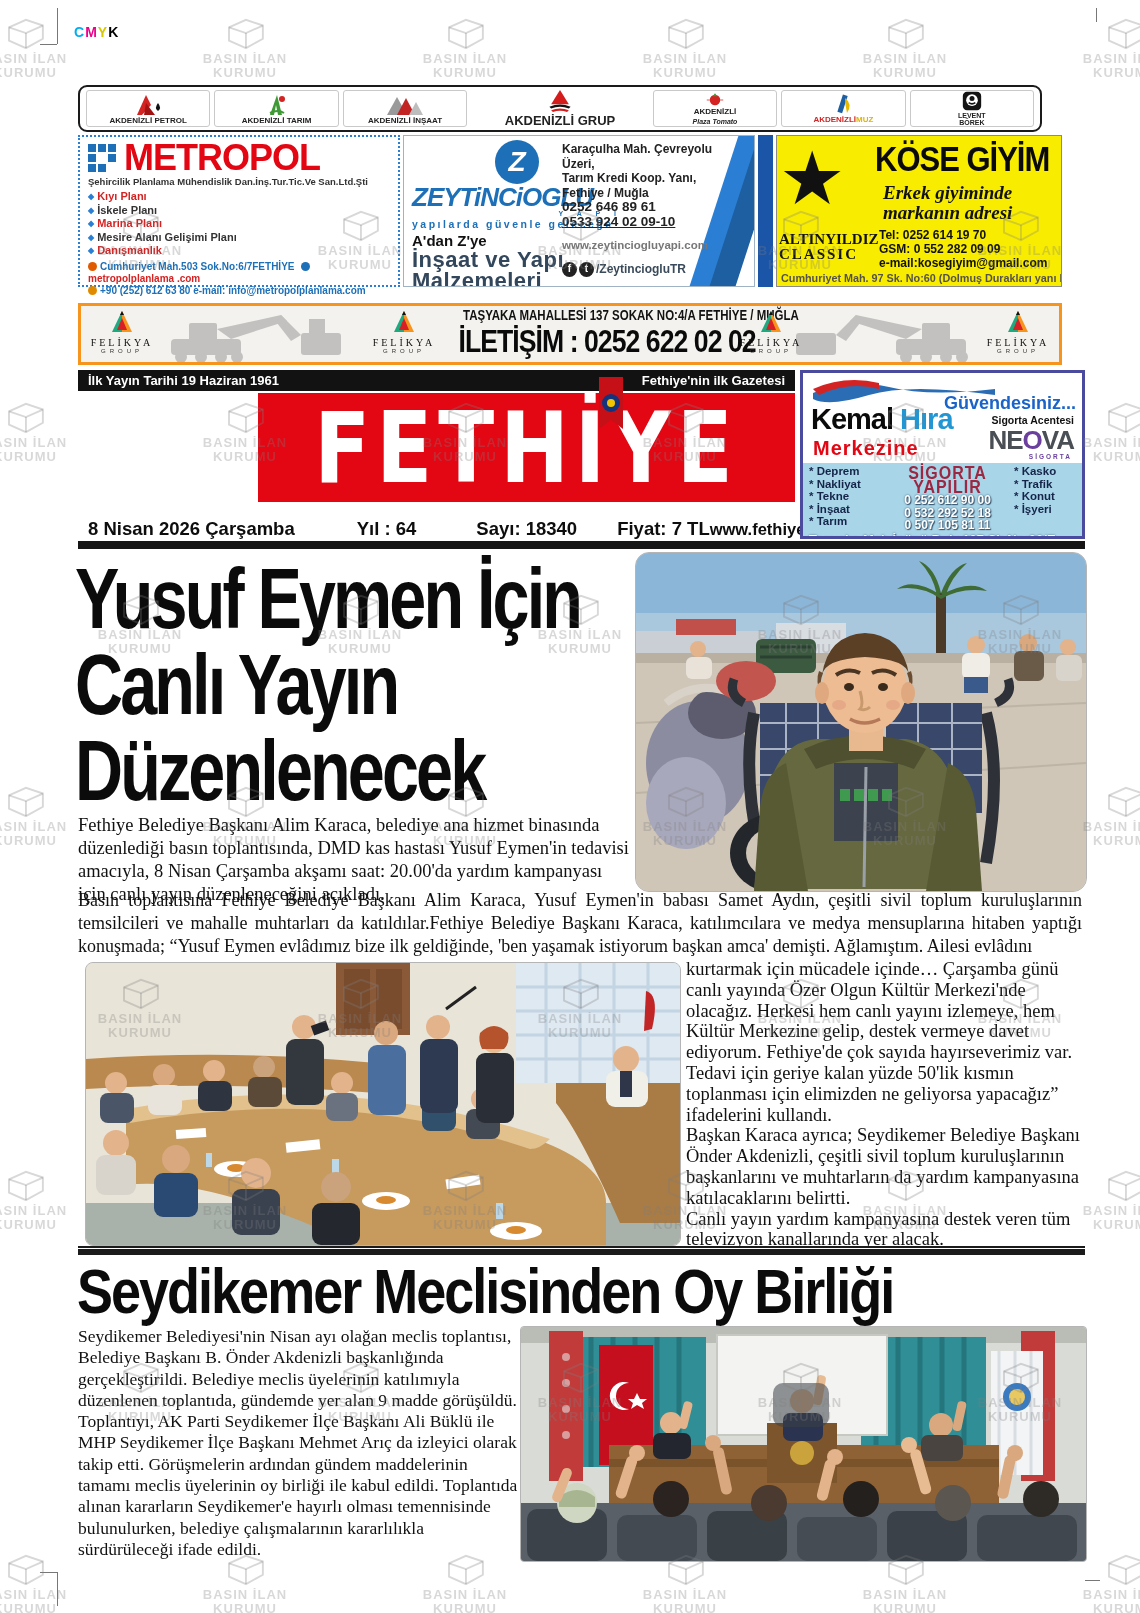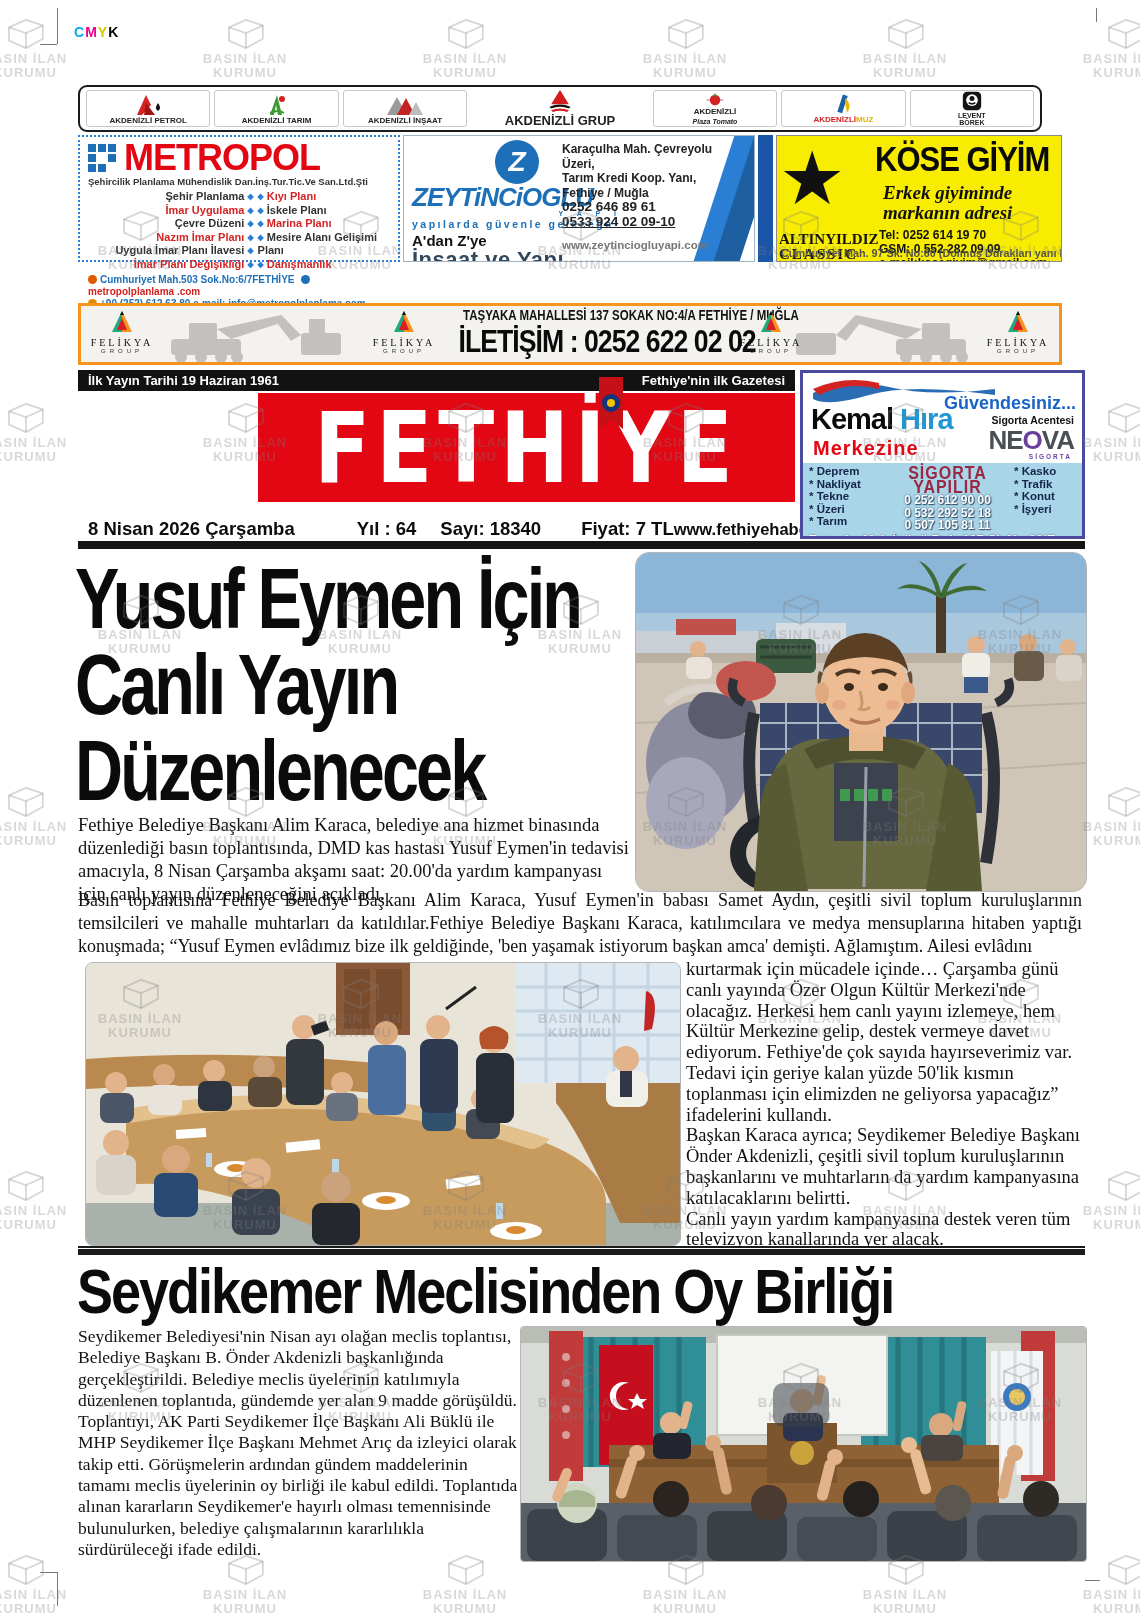--- a/index.html
+++ b/index.html
@@ -19,21 +19,21 @@
   
   .topbanner{left:78px;top:85px;width:964px;height:47px;border:2px solid #1a1a1a;border-radius:9px;
              background:#fff;display:flex;align-items:stretch;gap:4px;padding:3px 6px;box-sizing:border-box;}
   .blogo{flex:1;border:1px solid #c9c9c9;border-radius:3px;display:flex;flex-direction:column;
          align-items:center;justify-content:center;gap:1px;min-width:0;background:#fff;}
   .blogo .lbl{font-size:8px;font-weight:bold;white-space:nowrap;color:#222;line-height:9px;}
   .blogo.grup{flex:1.45;border:none;text-align:right;}
   .blogo.grup .lbl{font-size:13px;line-height:13px;}
   .red{color:#d42323}.grayt{color:#8a8a8a}.yel{color:#e0b400}
   
-  .adsrow{left:78px;top:135px;width:984px;height:127px;display:flex;gap:3px;}
+  .adsrow{left:78px;top:135px;width:984px;height:152px;display:flex;gap:3px;}
   .ad-metropol{width:322px;box-sizing:border-box;border:2px dotted #2a7fd4;background:#fff;position:relative;padding:4px 8px;}
   .m-head{display:flex;align-items:center;gap:6px;}
   .m-name{font-size:36px;font-weight:900;color:#e30613;line-height:34px;letter-spacing:-1px;}
   .m-sub{font-size:9.5px;font-weight:bold;color:#333;margin-top:1px;white-space:nowrap;}
   .m-cols{display:flex;gap:4px;margin-top:3px;font-weight:bold;font-size:11px;line-height:13.5px;}
   .m-left{flex:1.25;text-align:right;}.m-right{flex:1;text-align:left;}
   .m-left div:nth-child(odd){color:#333}.m-left div:nth-child(even){color:#d42323}
   .m-right div:nth-child(odd){color:#d42323}.m-right div:nth-child(even){color:#333}
   .m-left div::after{content:"◆";color:#2a7fd4;font-size:8px;margin-left:3px;vertical-align:1px;}
   .m-right div::before{content:"◆";color:#2a7fd4;font-size:8px;margin-right:3px;vertical-align:1px;}
@@ -216,28 +216,20 @@
         <rect x="0" y="10" width="8" height="8"></rect>
               <rect x="20" y="10" width="8" height="8"></rect>
               <rect x="0" y="20" width="8" height="8"></rect>
               <rect x="10" y="20" width="8" height="8"></rect>
             </g>
       </svg>
       <div class="m-name">METROPOL</div>
     </div>
     <div class="m-sub">Şehircilik Planlama Mühendislik  Dan.İnş.Tur.Tic.Ve San.Ltd.Şti</div>
     <div class="m-cols">
-      <div class="m-left">
-        <div>Şehir Planlama</div>
-        <div>İmar Uygulama</div>
-        <div>Çevre Düzeni</div>
-        <div>Nazım İmar Planı</div>
-        <div>Uygula İmar Planı İlavesi</div>
-        <div>İmar Planı Değişikliği</div>
-      </div>
       <div class="m-right">
         <div>Kıyı Planı</div>
         <div>İskele Planı</div>
         <div>Marina Planı</div>
         <div>Mesire Alanı Gelişimi Planı</div>
         <div>Danışmanlık</div>
       </div>
     </div>
     <div class="m-foot">
       <span class="dot-ico" style="background:#e05a00;"></span><span class="b">Cumhuriyet Mah.503 Sok.No:6/7FETHİYE</span>
@@ -385,21 +377,21 @@
         <div class="c1">
           <div class="c2"></div>
         </div>
       </div>
 </div>
 
 
 <div class="daterow">
   <span style="margin-left:10px;">8 Nisan 2026 Çarşamba</span>
   <span style="margin-left:62px;">Yıl : 64</span>
-  <span style="margin-left:24px;">Sayı: 18340</span>
+  <span style="margin-left:60px;">Sayı: 18340</span>
   <span style="margin-left:40px;">Fiyat: 7 TL</span>
   <span style="margin-left:auto;font-size:16.5px;">www.fethiyehaber.com</span>
 </div>
 <div class="mh-black"></div>
 
 <div class="sigorta">
   <svg width="190" height="30" viewBox="0 0 190 30" style="position:absolute;left:6px;top:2px;">
     <path d="M4 18 Q40 2 80 12 T186 14 L186 20 Q100 8 60 20 T4 24 Z" fill="#2a6db5"></path>
     <path d="M4 14 Q36 0 70 8 L70 14 Q40 6 10 20 Z" fill="#d42323"></path>
   </svg>
@@ -412,21 +404,21 @@
   <div class="s-neova">
     <span>NE</span><span class="o">O</span><span>VA</span>
   </div>
   <div class="s-neova-sub">SİGORTA</div>
   <div class="s-panel">
     <div class="s-cols">
       <div class="s-list">
         <div>* Deprem</div>
         <div>* Nakliyat</div>
         <div>* Tekne</div>
-        <div>* Üzeri</div>
+        <div>* İnşaat</div>
         <div>* Tarım</div>
       </div>
       <div class="s-mid">
         <div class="s-yapilir">SİGORTA</div>
         <div class="s-yapilir">YAPILIR</div>
         <div class="s-phone">0 252 612 90 00</div>
         <div class="s-phone">0 532 292 52 18</div>
         <div class="s-phone">0 507 105 81 11</div>
       </div>
       <div class="s-list" style="width:62px;">

